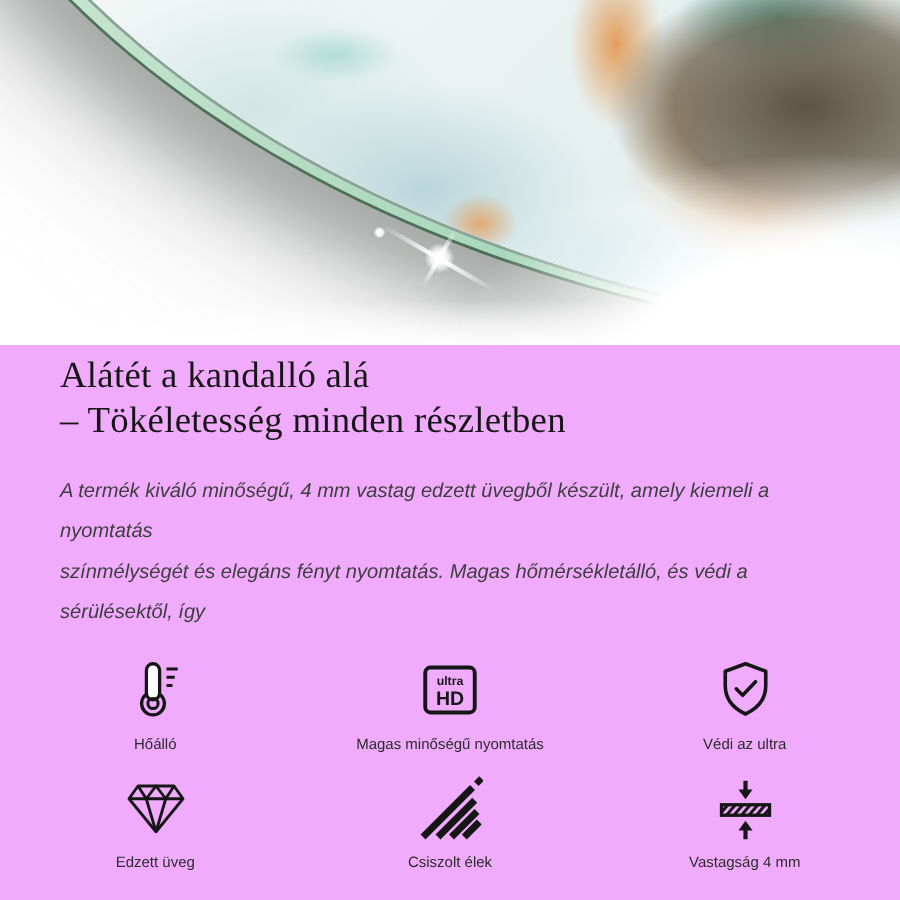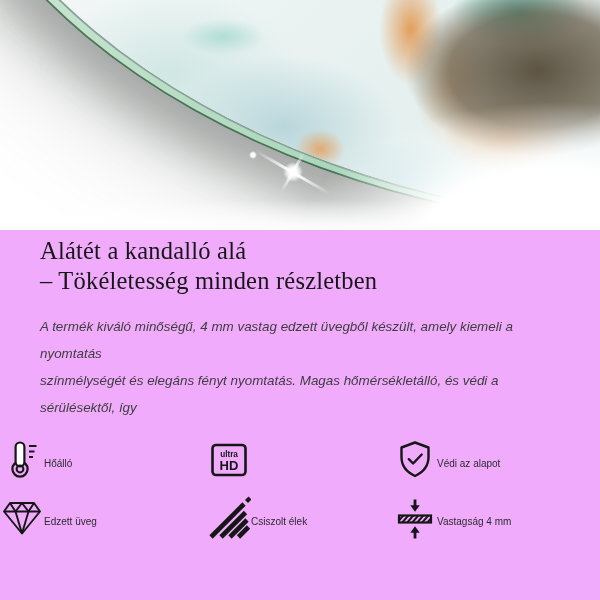--- a/index.html
+++ b/index.html
@@ -75,21 +75,21 @@
     font-weight: 400; font-size: 24.5px; line-height: 30px;
     color: #161616; letter-spacing: .2px;
   }
   .desc { margin: 17px 40px 0 40px; font-style: italic; }
   .desc .dline {
     display: block; font-size: 13.4px; line-height: 27px; color: #3e3e3e;
   }
 
   
   .features { margin-top: 16px; display: grid; grid-template-columns: 207px 186px 207px; row-gap: 12px; }
-  .feature { display: flex; flex-direction: row; align-items: center; }
+  .feature { display: flex; flex-direction: column; align-items: center; }
   .ficon { height: 46px; display: flex; align-items: center; justify-content: center; color: #161616; }
   .ficon svg { display: block; }
   .flabel { margin-top: 7px; font-size: 10px; color: #2c2c2c; line-height: 14px; }
   .svgtext { font-family: "Liberation Sans", "DejaVu Sans", sans-serif; fill: #161616; }
 </style>
 </head>
 <body>
 
 <div class="page">
 
@@ -134,30 +134,31 @@
     </div>
 
     <div class="feature">
       <div class="ficon">
         <svg width="44" height="44" viewBox="0 0 44 44" fill="none" stroke="#161616">
           <rect x="5.5" y="7" width="33" height="30" rx="3.5" stroke-width="2.6"></rect>
           <text class="svgtext" x="22" y="18.5" font-size="8.2" font-weight="700" text-anchor="middle" stroke="none">ultra</text>
           <text class="svgtext" x="22" y="32" font-size="13" font-weight="800" text-anchor="middle" stroke="none">HD</text>
         </svg>
       </div>
+      <div class="flabel">Magas minőségű nyomtatás</div>
     </div>
 
     <div class="feature">
       <div class="ficon">
         <svg width="44" height="44" viewBox="0 0 44 44" fill="none" stroke="#161616">
           <path d="M22 4.5 L35.5 9.5 V19 C35.5 27.8 30 34.3 22 38 C14 34.3 8.5 27.8 8.5 19 V9.5 Z" stroke-width="2.4" stroke-linejoin="round"></path>
           <path d="M15.8 21.2 l4.3 4.3 l8.6 -9" stroke-width="2.4" stroke-linecap="round" stroke-linejoin="round"></path>
         </svg>
       </div>
-      <div class="flabel">Védi az alapot</div>
+      <div class="flabel">Védi az ultra</div>
     </div>
 
     <div class="feature">
       <div class="ficon">
         <svg width="44" height="44" viewBox="0 0 44 44" fill="none" stroke="#161616">
           <path d="M10 7 H34 L40 15.5 L22 37.5 L4 15.5 Z" stroke-width="1.9" stroke-linejoin="round"></path>
           <path d="M4 15.5 H40" stroke-width="1.9"></path>
           <path d="M10 7 L15.5 15.5 L22 7 L28.5 15.5 L34 7" stroke-width="1.9" stroke-linejoin="round"></path>
           <path d="M15.5 15.5 L22 37.5 M28.5 15.5 L22 37.5" stroke-width="1.9" stroke-linejoin="round"></path>
         </svg>

